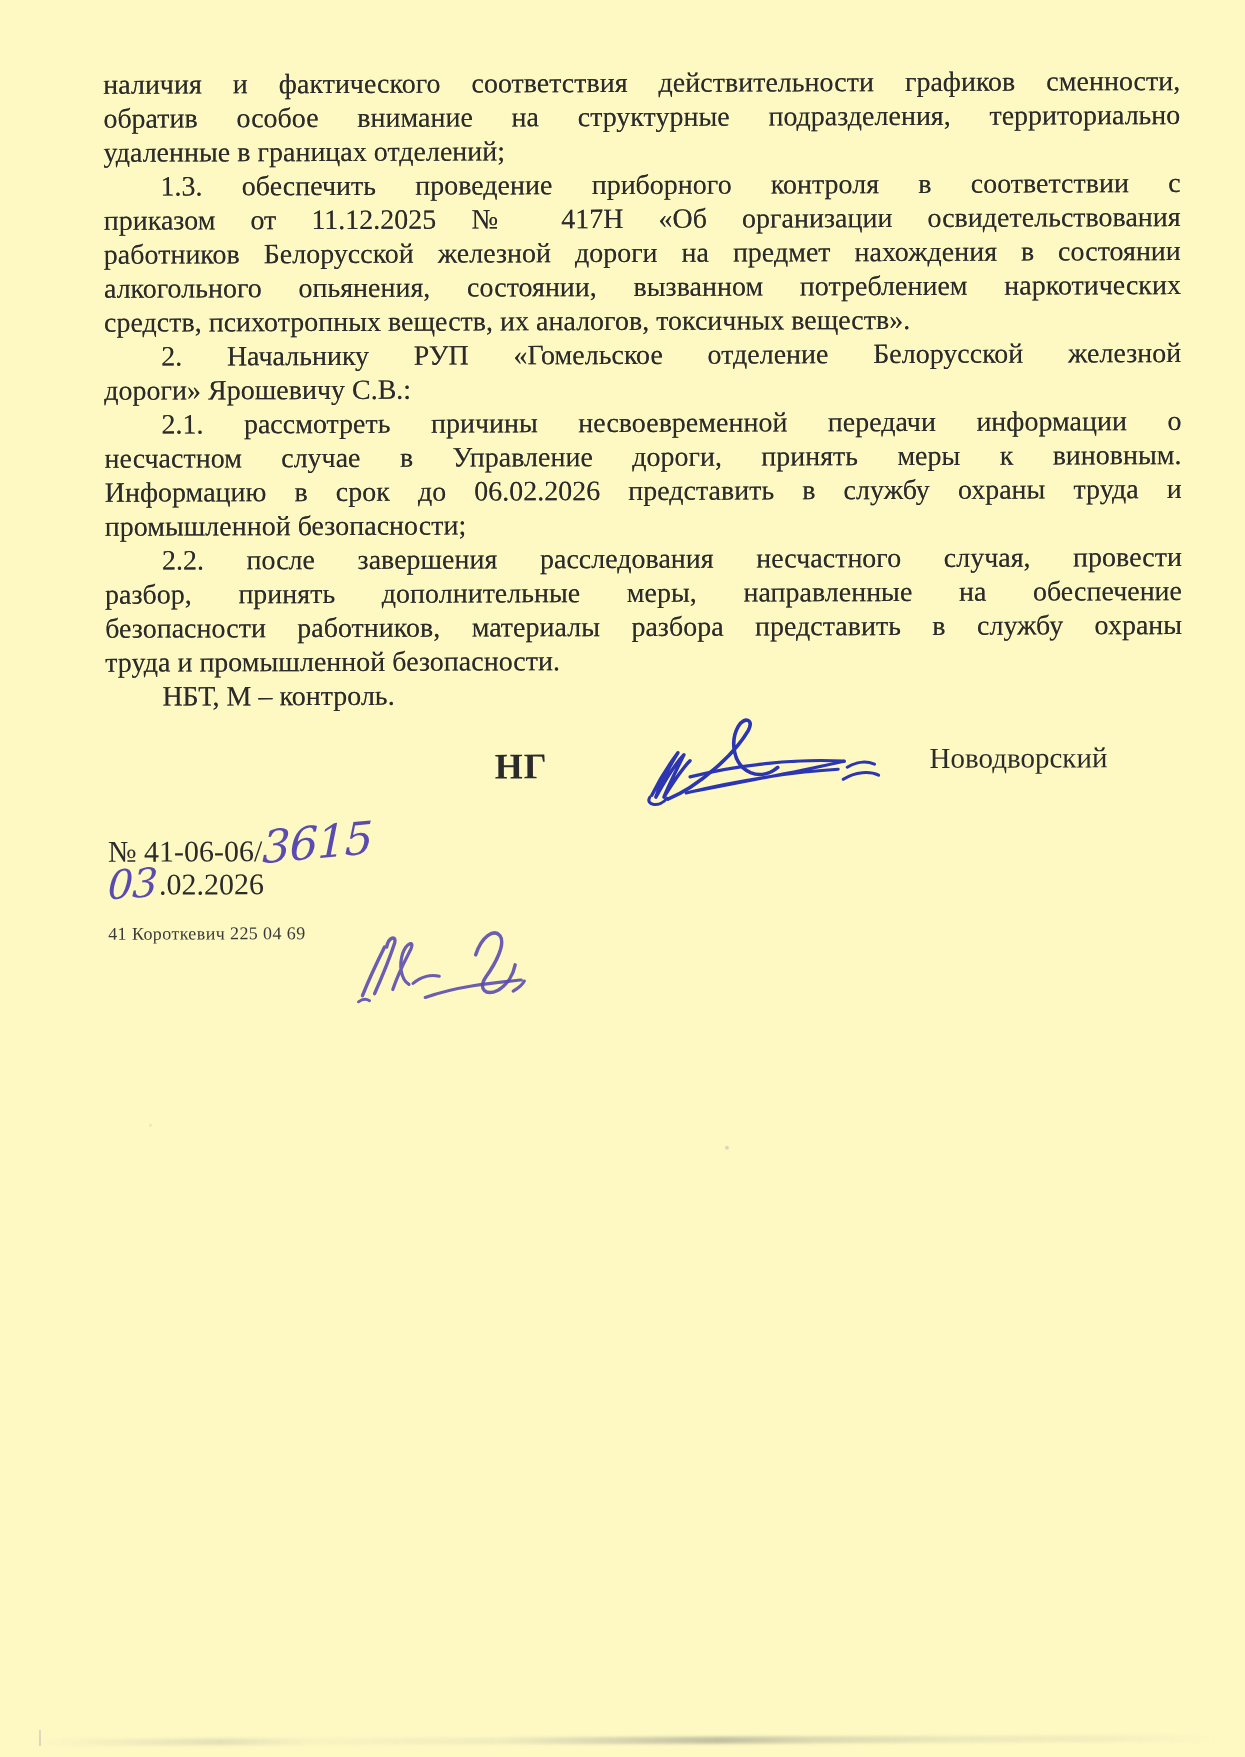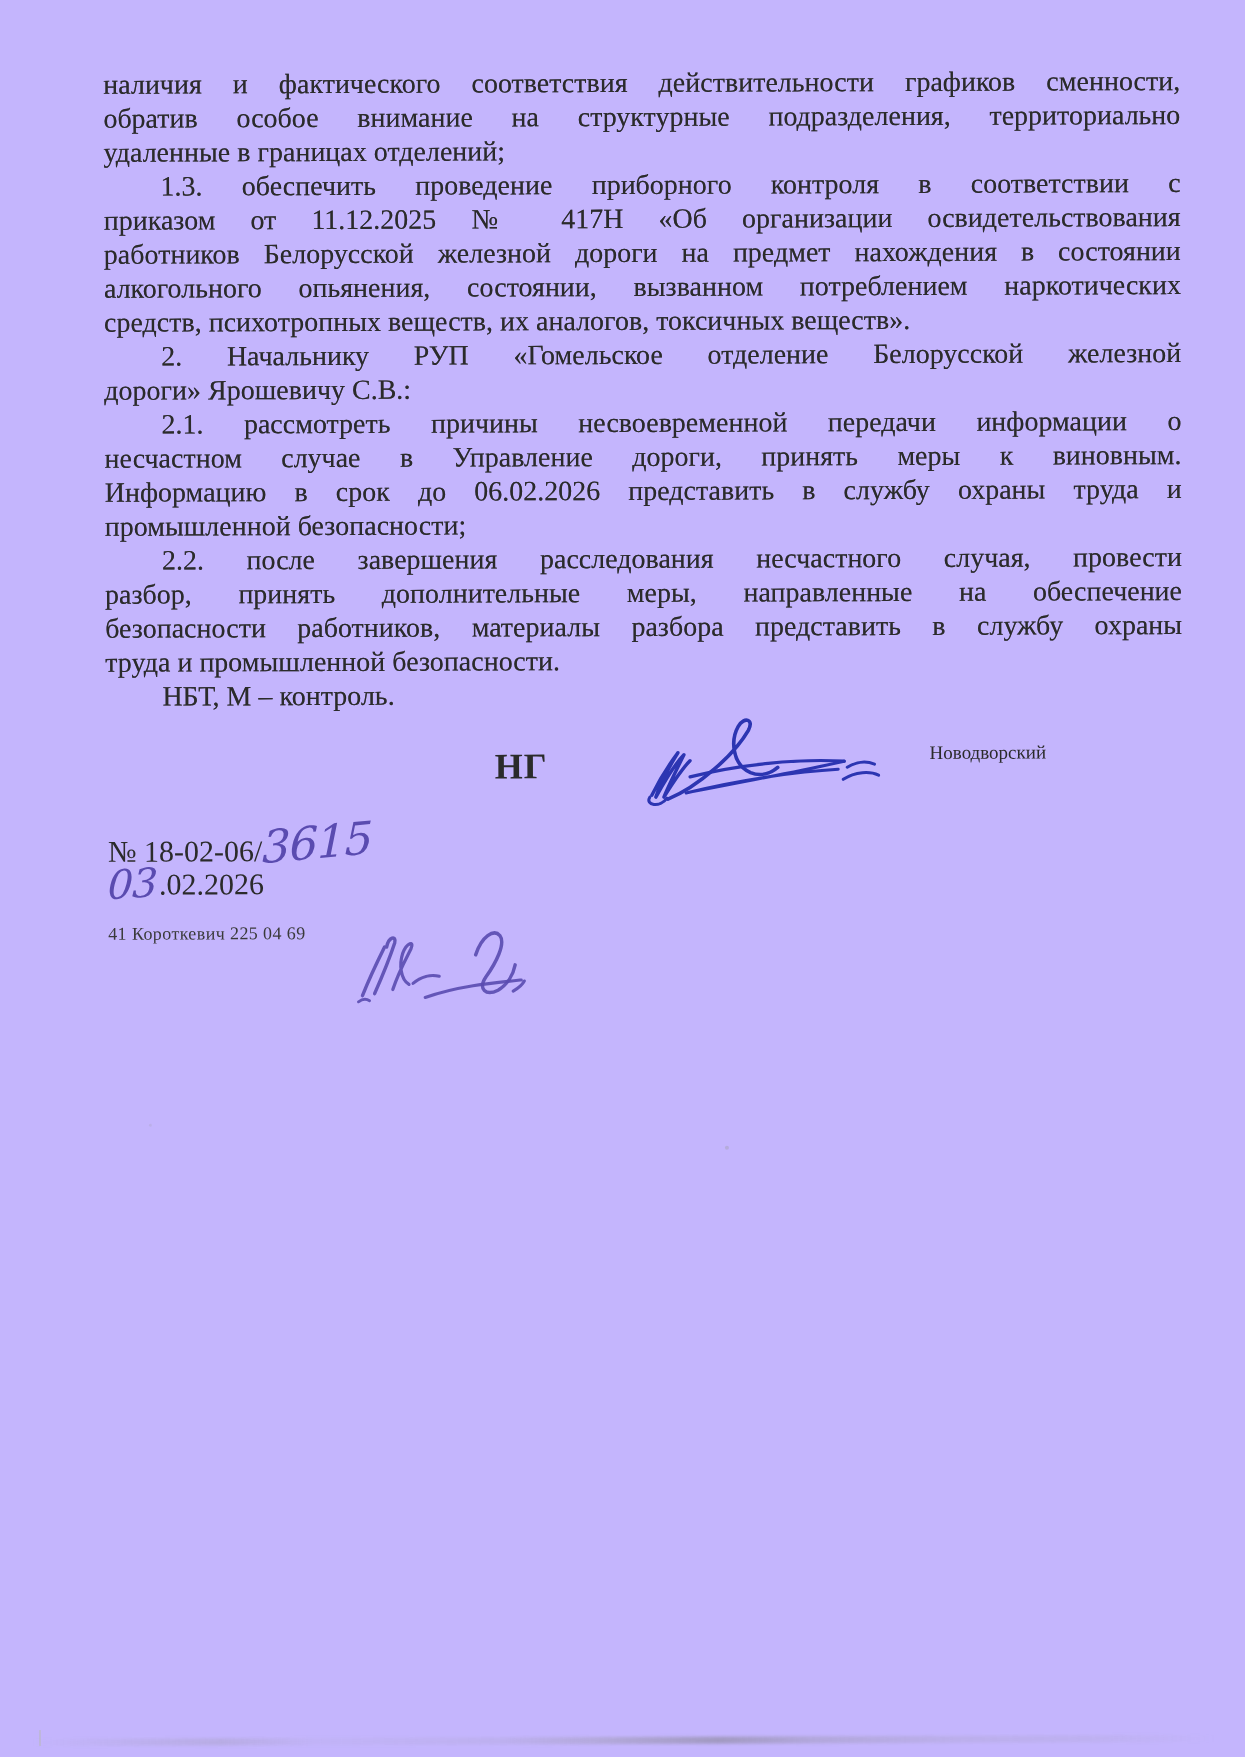--- a/index.html
+++ b/index.html
@@ -5,21 +5,21 @@
   :root{
     --text-color:#2b2b2b;
     --ink-blue:#2c35b2;
     --ink-purple:#5a4bb0;
   }
   *{margin:0;padding:0;box-sizing:border-box;}
   html,body{background:#ffffff;}
   .page{
     position:relative;
     width:1245px;height:1757px;
-    background:#c4b5fd;
+    background:#fef9c3;
     overflow:hidden;
     font-family:"Liberation Serif", serif;
     color:var(--text-color);
   }
   .scan{
     position:absolute;inset:0;
     transform:rotate(-0.2deg);
   }
   
   .body-text{
@@ -37,21 +37,21 @@
   }
   .line.end{text-align-last:left;}
   .line.indent{padding-left:57px;}
   
   .sig-left{
     position:absolute;left:495px;top:745px;
     font-size:36px;letter-spacing:1px;font-weight:bold;
   }
   .sig-right{
     position:absolute;left:930px;top:743px;
-    font-size:19px;
+    font-size:29px;
   }
   .sig-main{
     position:absolute;left:638px;top:716px;width:252px;height:94px;
   }
   .sig-main path{stroke:var(--ink-blue);fill:none;stroke-linecap:round;stroke-linejoin:round;}
   
   .ref-line1{
     position:absolute;left:108px;top:832px;
     font-size:30px;white-space:nowrap;
   }
@@ -152,21 +152,21 @@
       <path stroke-width="3.0" d="M12,80 c-5,8 10,11 17,1"></path>
       <path stroke-width="3.6" d="M30,82 C60,70 96,38 110,14 C116,3 106,0 100,10 C92,24 94,48 112,56 C122,60 132,57 139,51"></path>
       <path stroke-width="3.2" d="M52,60 C100,48 160,42 205,45"></path>
       <path stroke-width="3.0" d="M205,45 C160,55 100,66 48,76 C100,63 160,55 199,53"></path>
       <path stroke-width="3.0" d="M208,51 c10,-6 20,-6 27,-3 m-31,15 c12,-8 27,-8 35,-4"></path>
     </svg>
 
     <div class="sig-right">Новодворский</div>
 
     <div class="ref-line1">
-      <span>№ 18-02-06/</span><span class="hand-number">3615</span>
+      <span>№ 41-06-06/</span><span class="hand-number">3615</span>
     </div>
     <div class="ref-line2">
       <span class="hand-day">03</span><span>.02.2026</span>
     </div>
 
     <div class="executor">41 Короткевич  225 04 69</div>
 
     <svg class="sig-footer" viewBox="0 0 170 85" aria-hidden="true">
       <path stroke-width="3.4" d="M6,68 C14,48 22,32 28,20 M18,66 C26,48 32,34 38,16 C40,8 32,10 30,20"></path>
       <path stroke-width="3.2" d="M36,62 C42,44 50,30 54,22 C58,13 50,16 46,26 C42,38 44,52 52,57"></path>

